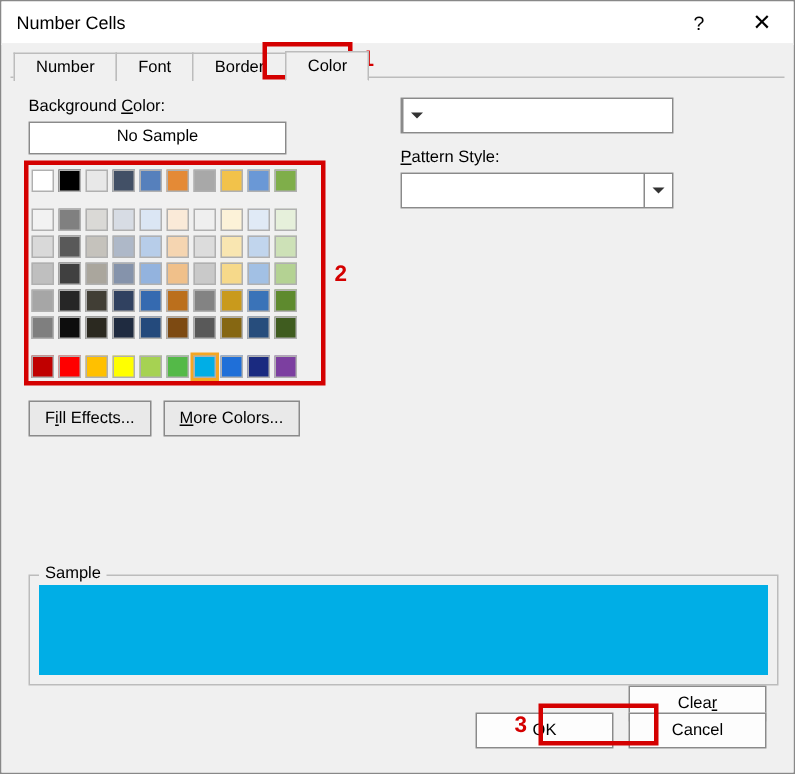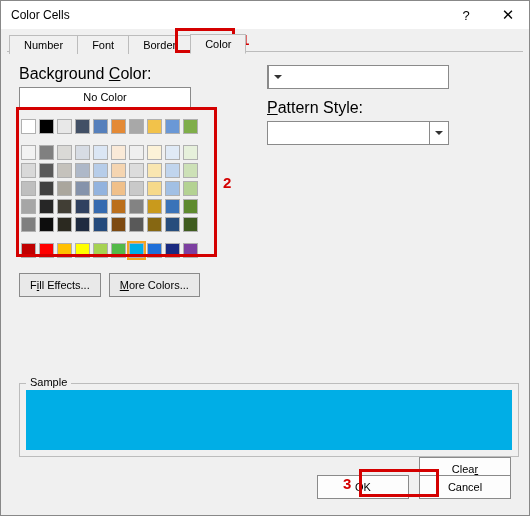--- a/index.html
+++ b/index.html
@@ -10,21 +10,21 @@
 .tbtn.close{font-size:15px}
 .body{position:absolute;top:28px;left:0;right:0;bottom:0;background:#f0f0f0}
 .tabs{display:flex;align-items:flex-end;height:22px;padding-left:8px;position:relative;top:2px}
 .tab{padding:3px 14px;border:1px solid #bcbcbc;border-bottom:none;background:#f0f0f0;margin-right:0;font-size:11px;position:relative;top:1px}
 .tab:not(:first-child){margin-left:-1px}
 .tab.active{background:#f0f0f0;z-index:2;border-bottom:1px solid #f0f0f0}
 .tabline{border-top:1px solid #bcbcbc;margin:0 6px}
 .content{position:absolute;top:24px;left:6px;right:6px;bottom:6px}
 .col-left{position:absolute;left:12px;top:12px;width:220px}
 .col-right{position:absolute;left:260px;top:12px;width:230px}
-.lbl{font-size:16px;margin-bottom:4px;display:block}
+.lbl{font-size:11px;margin-bottom:4px;display:block}
 .lbl .u{text-decoration:underline}
 .nocolor{width:170px;height:20px;border:1px solid #8a8a8a;background:#fff;text-align:center;line-height:18px;font-size:11px;margin-bottom:8px}
 .palette{width:190px}
 .toprow,.gridrow,.stdrow{display:flex}
 .sw{width:15px;height:15px;margin:1.5px;border:1px solid #b0b0b0;box-sizing:border-box}
 .sw.sel{outline:2px solid #f5a623;outline-offset:0}
 .gap{height:8px}
 .btn{height:22px;border:1px solid #8a8a8a;background:#e9e9e9;font-size:11px;padding:0 10px;display:inline-flex;align-items:center;justify-content:center}
 .palette-btns{margin-top:14px;display:flex;gap:8px}
 .combo{width:180px;height:22px;border:1px solid #8a8a8a;background:#fff;display:flex;align-items:center;position:relative}
@@ -41,36 +41,36 @@
 .clear-row .btn{width:70px;background:#fdfdfd}
 
 .mark{position:absolute;border:3px solid #d40000;box-sizing:border-box;pointer-events:none}
 .mnum{position:absolute;color:#d40000;font-weight:bold;font-size:15px;pointer-events:none;font-family:Arial,sans-serif}
 </style>
 </head>
 <body>
 
 <div class="dialog">
   <div class="titlebar">
-    <span class="title">Color Cells</span>
+    <span class="title">Number Cells</span>
     <div class="tbtn">?</div>
     <div class="tbtn close">✕</div>
   </div>
   <div class="body">
     <div class="tabs" id="tabs">
         <div class="tab">Number</div>
         <div class="tab">Font</div>
         <div class="tab">Border</div>
         <div class="tab active">Color</div>
       </div>
     <div class="tabline"></div>
     <div class="content">
       <div class="col-left">
         <span class="lbl">Background <span class="u">C</span>olor:</span>
-        <div class="nocolor">No Color</div>
+        <div class="nocolor">No Sample</div>
         <div class="palette" id="palette">
             <div class="toprow">
               <div class="sw" style="background: rgb(255, 255, 255);"></div>
               <div class="sw" style="background: rgb(0, 0, 0);"></div>
               <div class="sw" style="background: rgb(232, 232, 232);"></div>
               <div class="sw" style="background: rgb(66, 80, 102);"></div>
               <div class="sw" style="background: rgb(86, 128, 188);"></div>
               <div class="sw" style="background: rgb(228, 138, 54);"></div>
               <div class="sw" style="background: rgb(168, 168, 168);"></div>
               <div class="sw" style="background: rgb(242, 194, 74);"></div>

